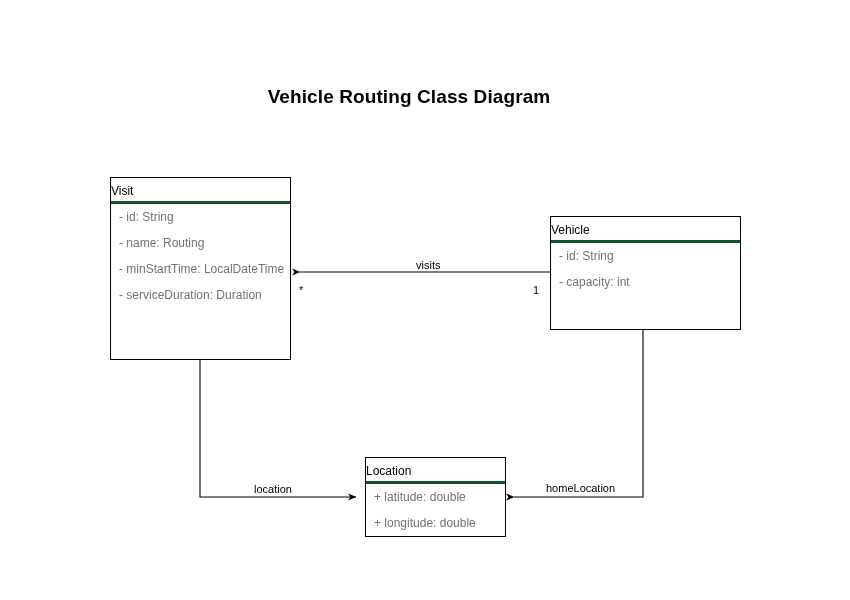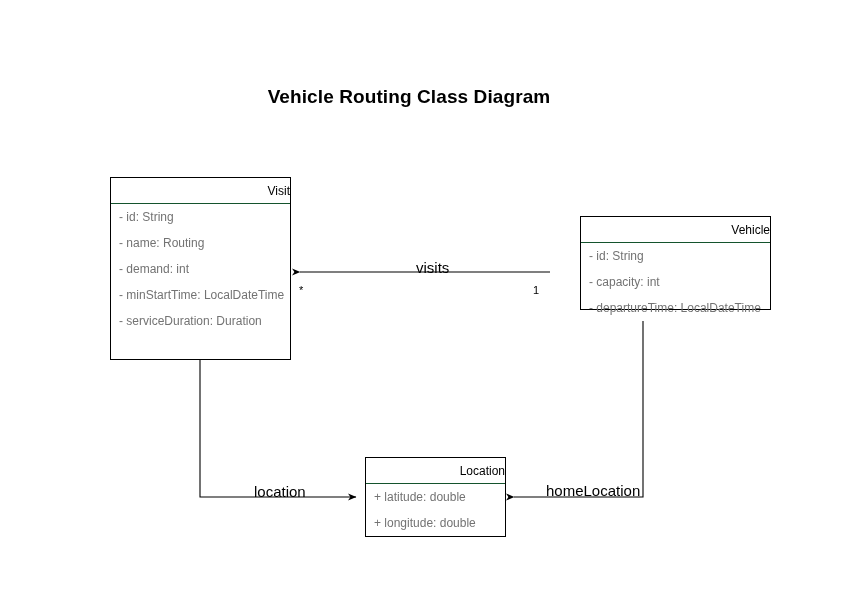--- a/index.html
+++ b/index.html
@@ -37,48 +37,48 @@
     position: absolute;
     box-sizing: border-box;
     border: 1px solid #000000;
     background: #ffffff;
   }
   .uml-class-name {
     box-sizing: border-box;
     width: 100%;
     height: 26px;
     line-height: 26px;
-    text-align: right;
+    text-align: left;
     font-size: 12px;
-    border-bottom: 1px solid #14532d;
+    border-bottom: 3px solid #14532d;
     background: #ffffff;
     color: #000000;
   }
   .uml-attrs {
     box-sizing: border-box;
     width: 100%;
     padding: 0;
   }
   .uml-attr {
     box-sizing: border-box;
     font-size: 12px;
     line-height: 26px;
     height: 26px;
     padding-left: 8px;
     white-space: nowrap;
     color: #737373;
   }
   
   #class-visit    { left: 110px; top: 177px; width: 181px; height: 183px; }
-  #class-vehicle  { left: 550px; top: 216px; width: 191px; height: 94px; margin-left: 30px; }
+  #class-vehicle  { left: 550px; top: 216px; width: 191px; height: 114px; }
   #class-location { left: 365px; top: 457px; width: 141px; height: 80px; }
 
   .edge-label {
     position: absolute;
-    font-size: 15px;
+    font-size: 11px;
     color: #000000;
     white-space: nowrap;
   }
   .multiplicity {
     position: absolute;
     font-size: 11px;
     color: #000000;
     white-space: nowrap;
   }
   #label-visits       { left: 416px; top: 259px; }
@@ -113,32 +113,30 @@
   </g>
 </svg>
 
 <div id="diagram-title">Vehicle Routing Class Diagram</div>
 
 <div class="uml-class" id="class-visit">
   <div class="uml-class-name">Visit</div>
   <div class="uml-attrs">
     <div class="uml-attr">- id: String</div>
     <div class="uml-attr">- name: Routing</div>
-    <div class="uml-attr">- demand: int</div>
     <div class="uml-attr">- minStartTime: LocalDateTime</div>
     <div class="uml-attr">- serviceDuration: Duration</div>
   </div>
 </div>
 
 <div class="uml-class" id="class-vehicle">
   <div class="uml-class-name">Vehicle</div>
   <div class="uml-attrs">
     <div class="uml-attr">- id: String</div>
     <div class="uml-attr">- capacity: int</div>
-    <div class="uml-attr">- departureTime: LocalDateTime</div>
   </div>
 </div>
 
 <div class="uml-class" id="class-location">
   <div class="uml-class-name">Location</div>
   <div class="uml-attrs">
     <div class="uml-attr">+ latitude: double</div>
     <div class="uml-attr">+ longitude: double</div>
   </div>
 </div>

